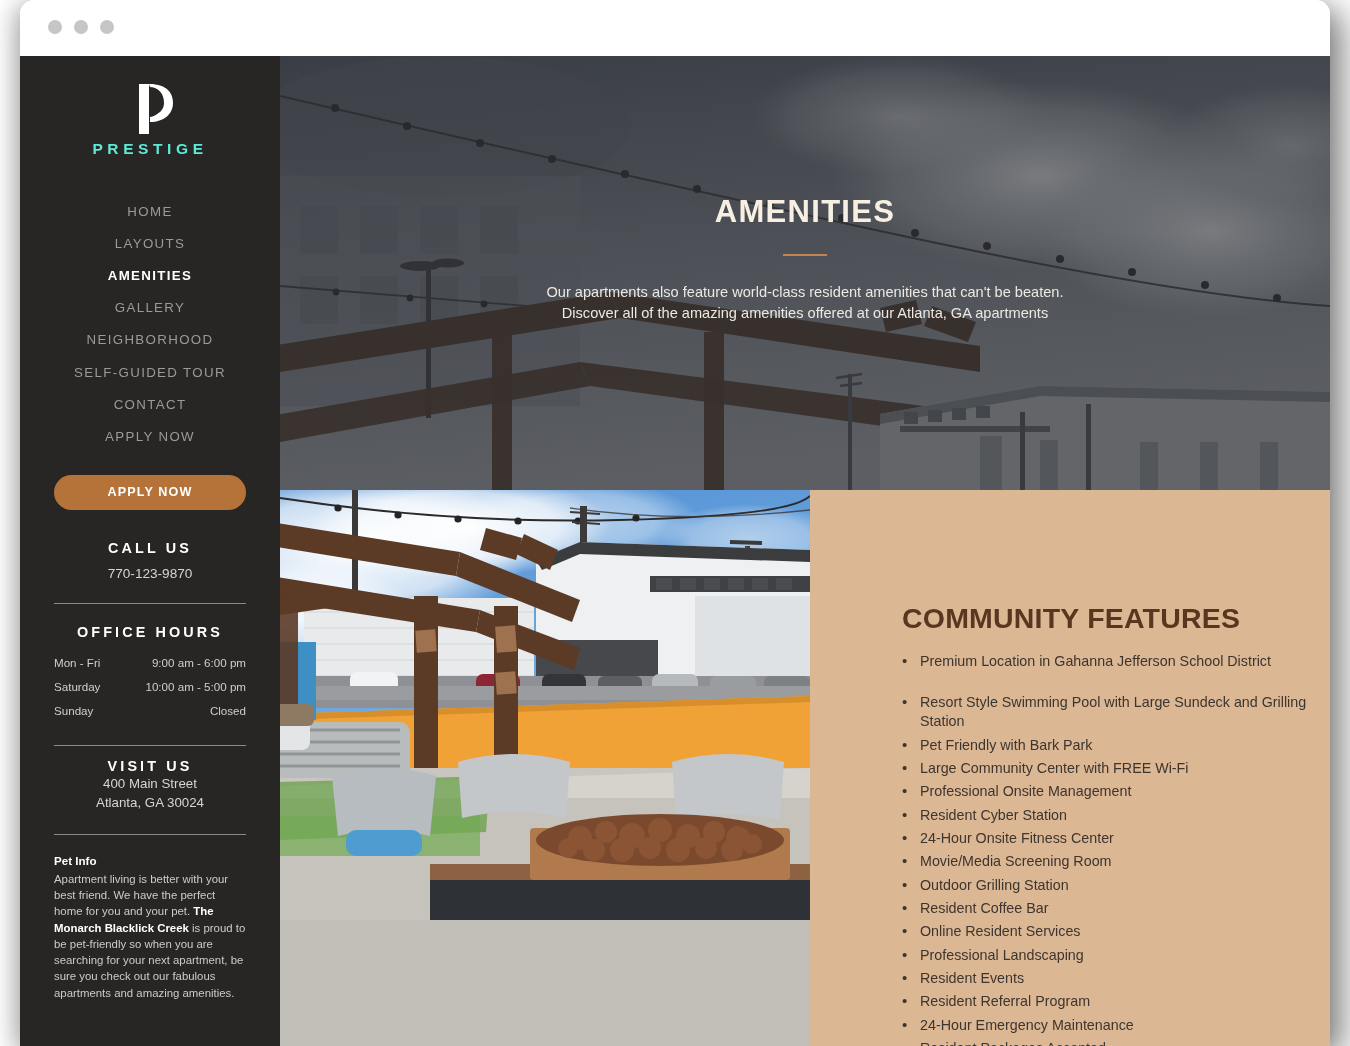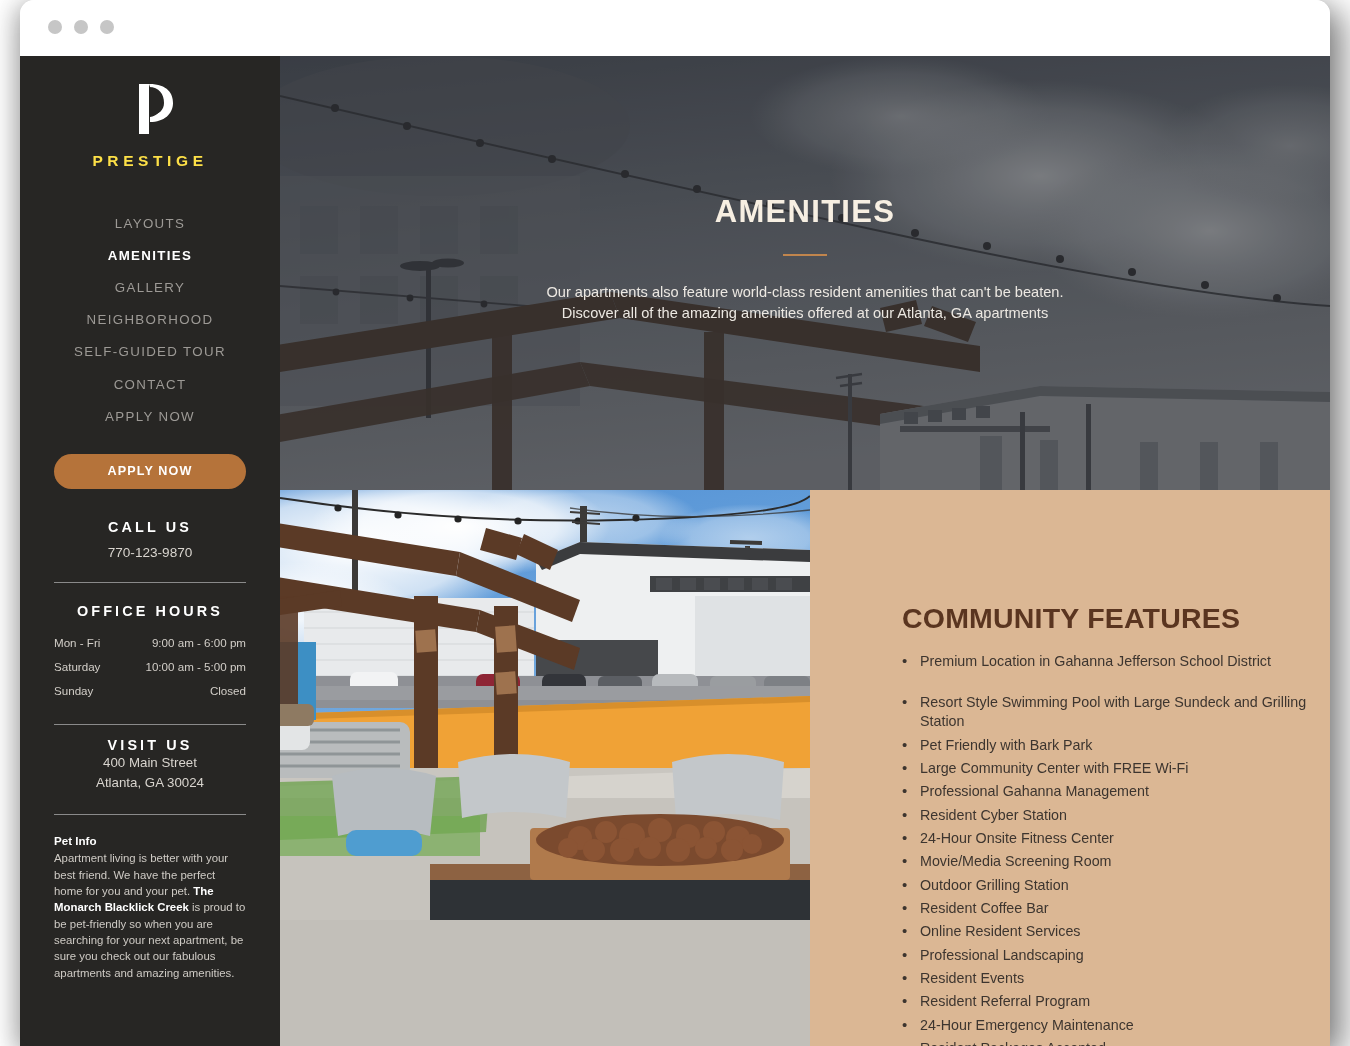--- a/index.html
+++ b/index.html
@@ -34,22 +34,22 @@
     position:absolute; left:0; top:0; width:260px; height:990px;
     background:#272624;
     border-radius:0 0 0 14px;
     color:#e9e5df;
     text-align:center;
     overflow:hidden;
   }
   #logo-block{ padding-top:22px; }
   #logo-mark{ display:block; margin:0 auto; }
   #logo-wordmark{
-    margin-top:12px; font-size:15.5px; font-weight:700;
-    letter-spacing:4.6px; color:#fde047;
+    font-size:15.5px; font-weight:700;
+    letter-spacing:4.6px; color:#5eead4;
   }
 
   #main-nav{ margin-top:37px; }
   .nav-item{
     display:block; font-size:13.3px; letter-spacing:1.35px;
     color:#9d9a96; padding:8.6px 0; cursor:pointer;
     text-decoration:none;
   }
   .nav-item.active{ color:#ffffff; font-weight:600; }
 
@@ -180,20 +180,21 @@
       <div id="logo-block">
         <svg id="logo-mark" width="62" height="62" viewBox="0 0 62 62" aria-hidden="true">
           <path d="M20 6 h10 v50 h-10 z" fill="#ffffff"></path>
           <path d="M30 6 C49 6 54 16 54 25 C54 36 45 44 31 44 L31 37 C40 37 45 32 45 25 C45 16 40 9 30 9 Z" fill="#ffffff"></path>
           <path d="M30 9 C40 14 43 20 43 26 C43 33 38 38 31 39 L31 6 Z" fill="#272624"></path>
         </svg>
         <div id="logo-wordmark">PRESTIGE</div>
       </div>
 
       <nav id="main-nav">
+        <a class="nav-item">HOME</a>
         <a class="nav-item">LAYOUTS</a>
         <a class="nav-item active">AMENITIES</a>
         <a class="nav-item">GALLERY</a>
         <a class="nav-item">NEIGHBORHOOD</a>
         <a class="nav-item">SELF-GUIDED TOUR</a>
         <a class="nav-item">CONTACT</a>
         <a class="nav-item">APPLY NOW</a>
       </nav>
 
       <div id="sidebar-cta">
@@ -491,21 +492,21 @@
           </svg>
         </div>
 
         <div id="features-panel">
           <h2 id="features-title">COMMUNITY FEATURES</h2>
           <ul id="features-list">
             <li>Premium Location in Gahanna Jefferson School District</li>
             <li class="spaced">Resort Style Swimming Pool with Large Sundeck and Grilling Station</li>
             <li>Pet Friendly with Bark Park</li>
             <li>Large Community Center with FREE Wi-Fi</li>
-            <li>Professional Gahanna Management</li>
+            <li>Professional Onsite Management</li>
             <li>Resident Cyber Station</li>
             <li>24-Hour Onsite Fitness Center</li>
             <li>Movie/Media Screening Room</li>
             <li>Outdoor Grilling Station</li>
             <li>Resident Coffee Bar</li>
             <li>Online Resident Services</li>
             <li>Professional Landscaping</li>
             <li>Resident Events</li>
             <li>Resident Referral Program</li>
             <li>24-Hour Emergency Maintenance</li>

